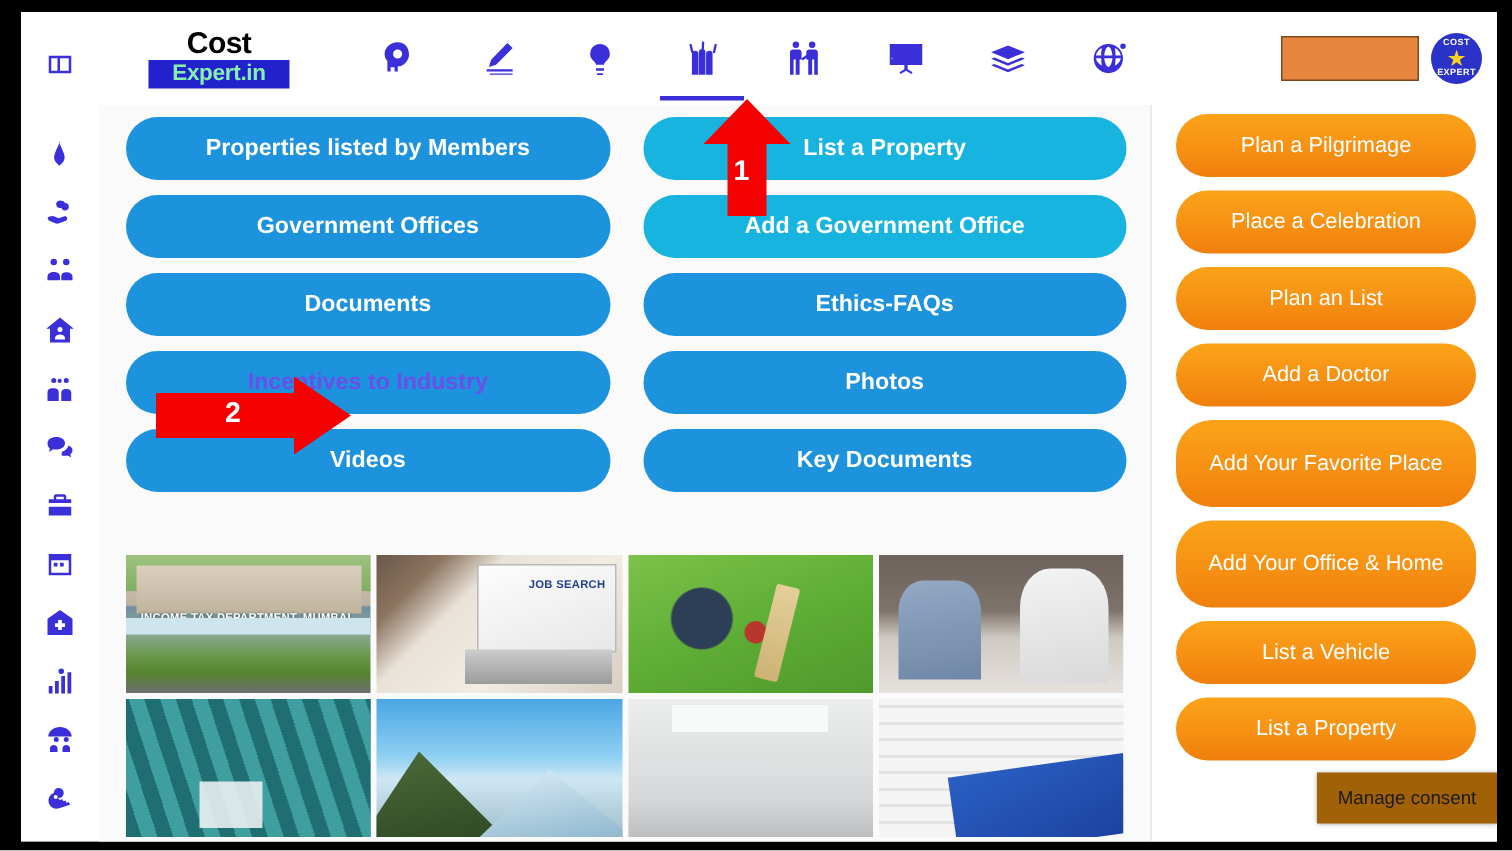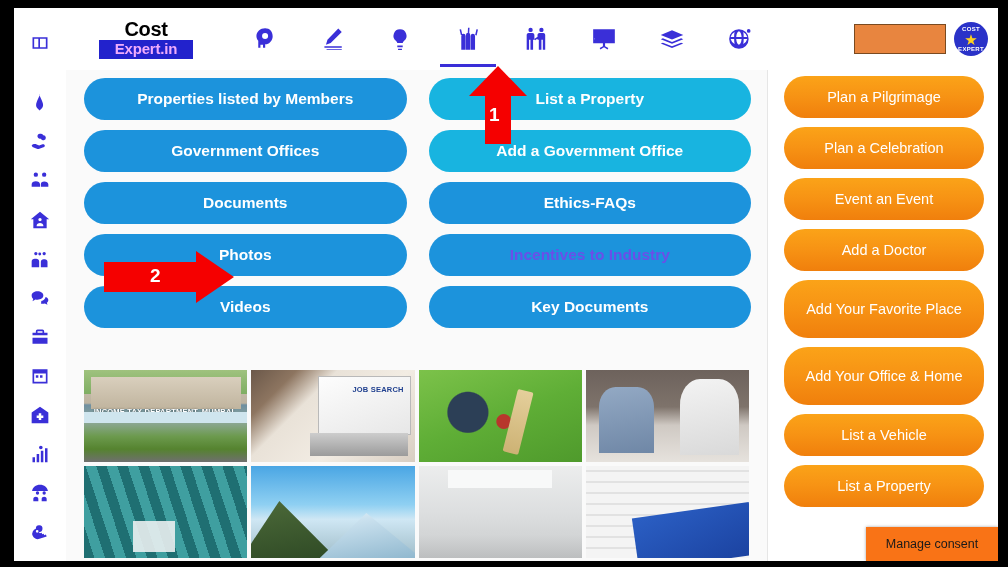--- a/index.html
+++ b/index.html
@@ -62,21 +62,21 @@
     width: 112px; flex: none;
     display: flex; flex-direction: column; align-items: center;
     margin-right: 14px;
   }
   #logo-top {
     font-size: 20px; font-weight: bold; color: #000000;
     line-height: 1.05; letter-spacing: -0.4px;
   }
   #logo-bot {
     display: block;
-    background: #2222CC; color: #f0abfc;
+    background: #2222CC; color: #86efac;
     font-size: 15px; font-weight: bold;
     padding: 1px 16px 2px 16px;
     line-height: 1.1;
     letter-spacing: -0.2px;
   }
   #navicons {
     display: flex; align-items: center; flex: 1;
     justify-content: flex-start;
     gap: 0px;
     height: 100%;
@@ -266,23 +266,23 @@
   #ann2 { left: 90px; top: 243px; width: 130px; height: 52px; }
   #ann2 .shaft { position:absolute; left:0; top:11px; width:92px; height:30px; background:#F50000; }
   #ann2 .head  { position:absolute; right:0; top:0; width:0; height:0;
                  border-top:26px solid transparent; border-bottom:26px solid transparent;
                  border-left:38px solid #F50000; }
   #ann2 .num { left: 46px; top: 14px; }
 
   
   #consent {
     position: absolute;
-    right: 0px; bottom: 0px;
-    width: 132px; height: 34px;
-    background: #f97316;
+    right: 0px; bottom: 12px;
+    width: 120px; height: 34px;
+    background: #a16207;
     box-shadow: 0 0 3px rgba(0,0,0,.35);
     display: flex; align-items: center; justify-content: center;
     font-size: 12.5px; color: #1a1a1a;
     z-index: 30;
   }
 </style>
 </head>
 <body>
 
 <div id="screen">
@@ -429,22 +429,22 @@
           </div>
           <div class="btn-row gap-row">
             <div class="pill">Government Offices</div>
             <div class="pill cyan">Add a Government Office</div>
           </div>
           <div class="btn-row">
             <div class="pill">Documents</div>
             <div class="pill">Ethics-FAQs</div>
           </div>
           <div class="btn-row">
+            <div class="pill visited">Incentives to Industry</div>
             <div class="pill">Photos</div>
-            <div class="pill visited">Incentives to Industry</div>
           </div>
           <div class="btn-row">
             <div class="pill">Videos</div>
             <div class="pill">Key Documents</div>
           </div>
         </div>
 
         <div id="gallery">
           <div class="ph ph1">
             <span class="cap">INCOME TAX DEPARTMENT, MUMBAI</span>
@@ -456,22 +456,22 @@
           <div class="ph ph4"></div>
           <div class="ph ph5"></div>
           <div class="ph ph6"></div>
           <div class="ph ph7"></div>
           <div class="ph ph8"></div>
         </div>
       </div>
 
       <div id="side-col">
         <div class="obtn">Plan a Pilgrimage</div>
-        <div class="obtn">Plan a Celebration</div>
-        <div class="obtn">Event an Event</div>
+        <div class="obtn">Place a Celebration</div>
+        <div class="obtn">Plan an List</div>
         <div class="obtn">Add a Doctor</div>
         <div class="obtn tall">Add Your Favorite Place</div>
         <div class="obtn tall">Add Your Office &amp; Home</div>
         <div class="obtn">List a Vehicle</div>
         <div class="obtn">List a Property</div>
       </div>
 
     </div>
 
     <div id="consent">

